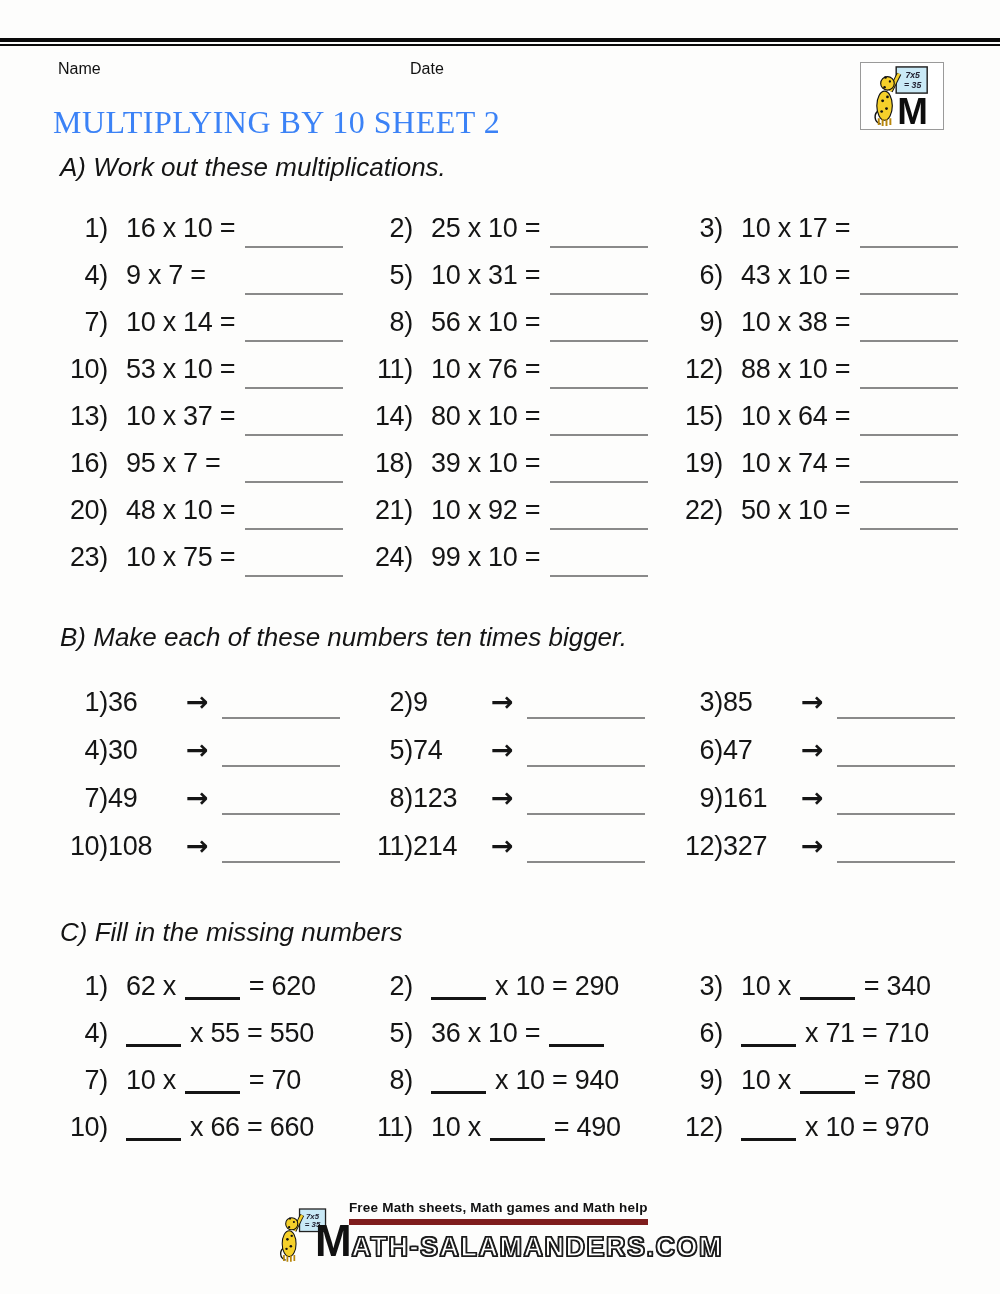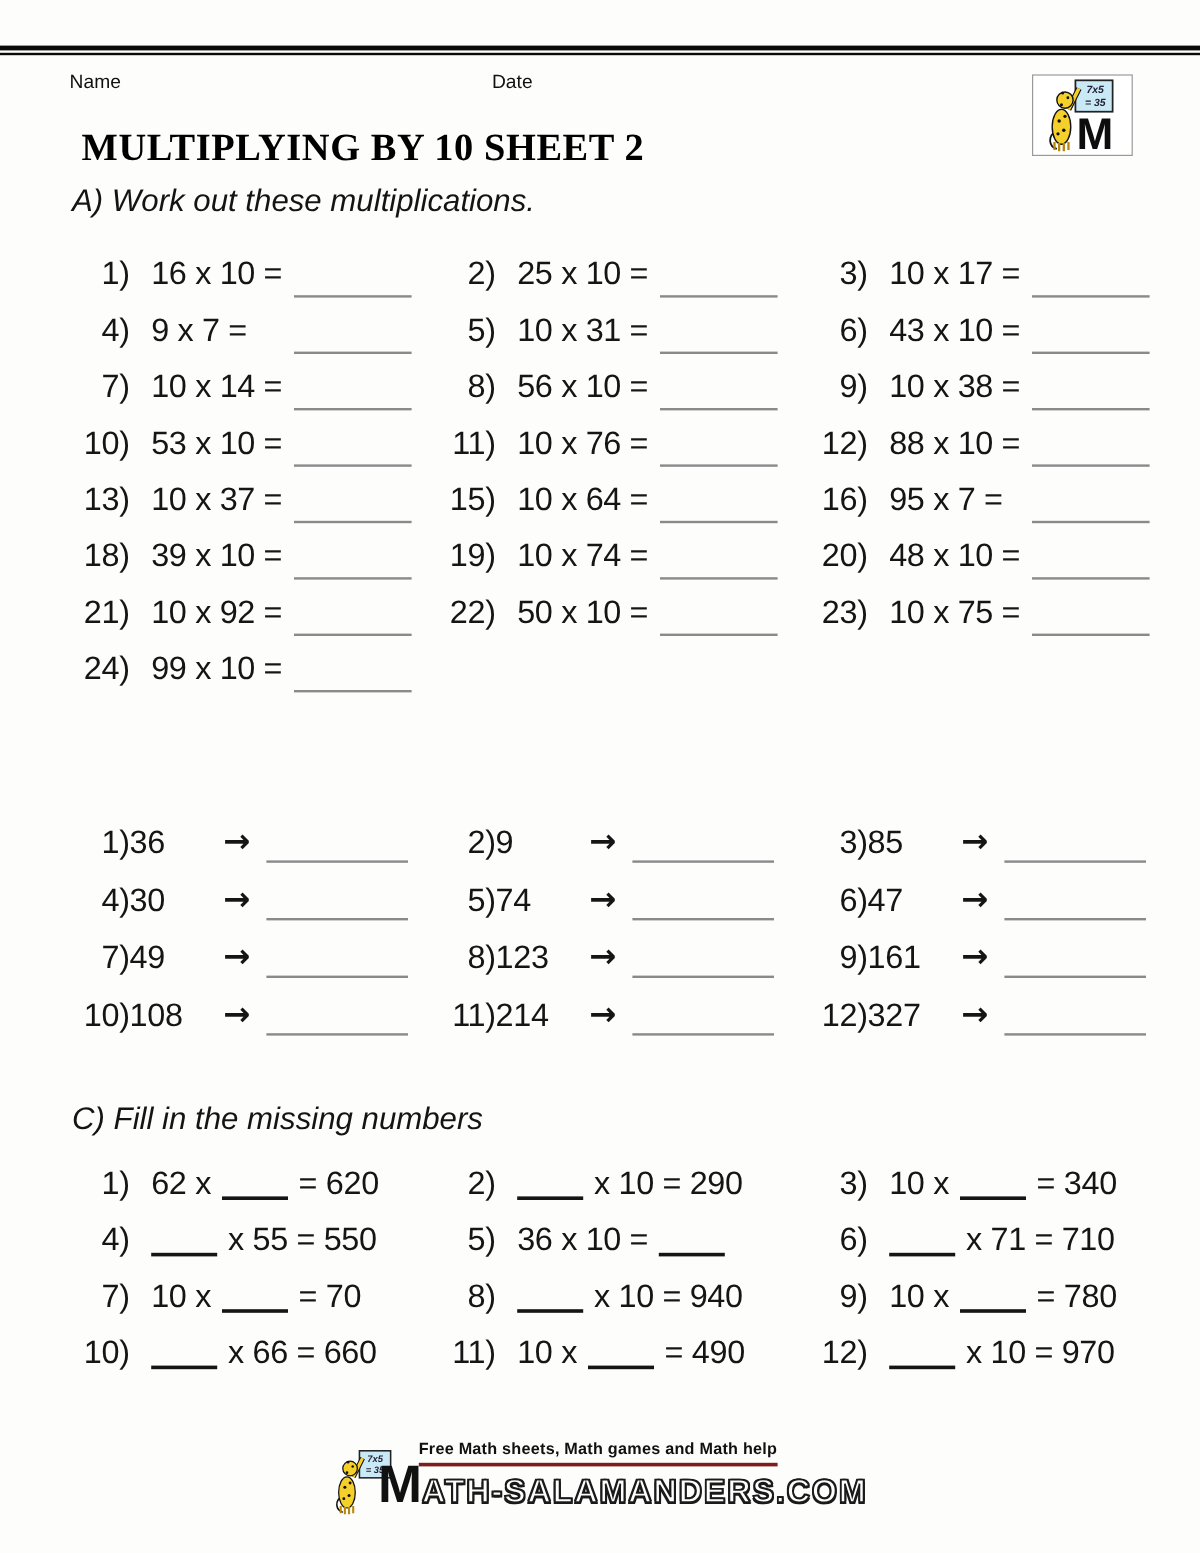--- a/index.html
+++ b/index.html
@@ -21,23 +21,23 @@
 
   
   .logo-box {
     position:absolute; left:860px; top:62px; width:84px; height:68px;
     background:#ffffff; border:1px solid #9a9a9a;
     display:flex; align-items:center; justify-content:center;
   }
 
   
   .title {
-    position:absolute; left:68px; top:104px;
-    font-family:"Liberation Serif", serif; font-weight:700;
-    font-size:32px; letter-spacing:0.5px; color:#000000; white-space:nowrap;
+    position:absolute; left:53px; top:104px;
+    font-family:"Liberation Serif", serif; font-weight:400;
+    font-size:32px; letter-spacing:0.5px; color:#3b82f6; white-space:nowrap;
   }
   .heading {
     position:absolute; left:60px; font-style:italic; font-size:26px;
     color:#141414; white-space:nowrap;
   }
   .hA { top:152px; }
   .hB { top:622px; }
   .hC { top:917px; }
 
   
@@ -61,21 +61,21 @@
   .cblank { display:inline-block; width:55px; height:0;
             border-bottom:3px solid #151515; vertical-align:-5px; margin:0 9px; }
   .cexpr .cblank:first-child { margin-left:0; }
 
   
   .footer { position:absolute; left:0; top:1200px; width:100%;
             display:flex; justify-content:center; align-items:flex-start; }
   .f-icon { flex:none; margin-top:6px; }
   .f-col { margin-left:-14px; }
   .f-tag { margin-left:34px; font-size:13.5px; font-weight:bold; color:#111;
-           padding-bottom:4px; border-bottom:3px solid #7f1d1d; width:fit-content;
+           padding-bottom:4px; border-bottom:6px solid #7f1d1d; width:fit-content;
            letter-spacing:0.2px; }
   .f-site { display:flex; align-items:baseline; margin-top:-4px; }
   .f-m { font-size:44px; font-weight:bold; color:#111; line-height:40px; letter-spacing:0; }
   .f-rest { font-size:27px; font-weight:bold; letter-spacing:1.5px; color:#ffffff;
             -webkit-text-stroke:1.4px #1a1a1a;
             text-shadow:1px 1px 0 #1a1a1a, -1px -1px 0 #1a1a1a, 1px -1px 0 #1a1a1a, -1px 1px 0 #1a1a1a;text-align:right; }
 </style>
 </head>
 <body>
 
@@ -172,20 +172,25 @@
         <span class="pnum">12)</span>
         <span class="expr">88 x 10 =</span>
         <span class="blank a-blank"></span>
       </div>
       <div class="cell">
         <span class="pnum">13)</span>
         <span class="expr">10 x 37 =</span>
         <span class="blank a-blank"></span>
       </div>
       <div class="cell">
+        <span class="pnum">14)</span>
+        <span class="expr">80 x 10 =</span>
+        <span class="blank a-blank"></span>
+      </div>
+      <div class="cell">
         <span class="pnum">15)</span>
         <span class="expr">10 x 64 =</span>
         <span class="blank a-blank"></span>
       </div>
       <div class="cell">
         <span class="pnum">16)</span>
         <span class="expr">95 x 7 =</span>
         <span class="blank a-blank"></span>
       </div>
       <div class="cell">
@@ -218,20 +223,21 @@
         <span class="expr">10 x 75 =</span>
         <span class="blank a-blank"></span>
       </div>
       <div class="cell">
         <span class="pnum">24)</span>
         <span class="expr">99 x 10 =</span>
         <span class="blank a-blank"></span>
       </div>
     </div>
 
+  <div class="heading hB">B) Make each of these numbers ten times bigger.</div>
   <div class="grid gB">
       <div class="cell">
         <span class="pnum">1)</span>
         <span class="bval">36</span>
         <span class="arrow">→</span>
         <span class="blank b-blank"></span>
       </div>
       <div class="cell">
         <span class="pnum">2)</span>
         <span class="bval">9</span>

